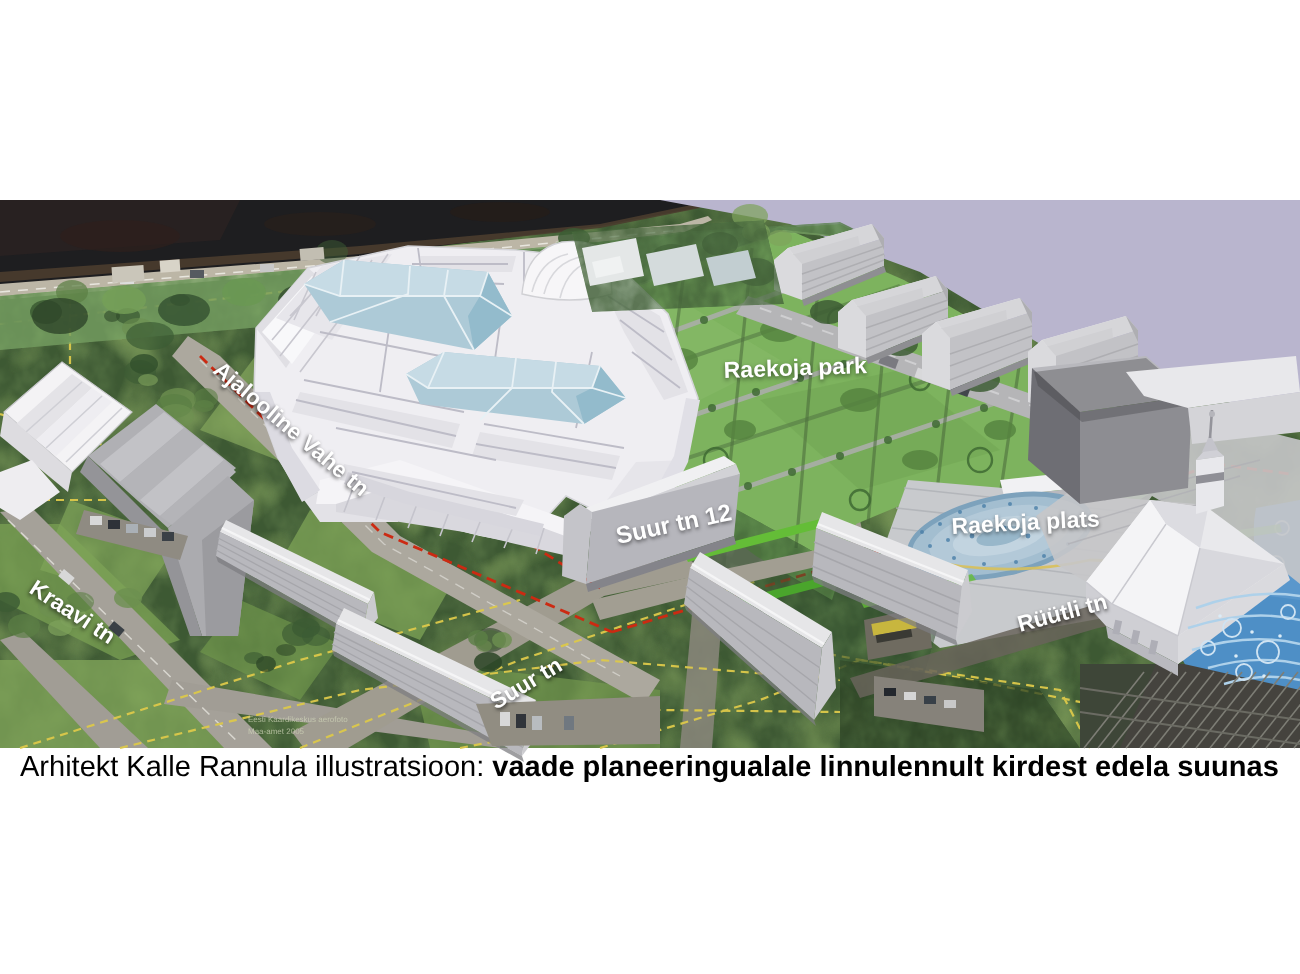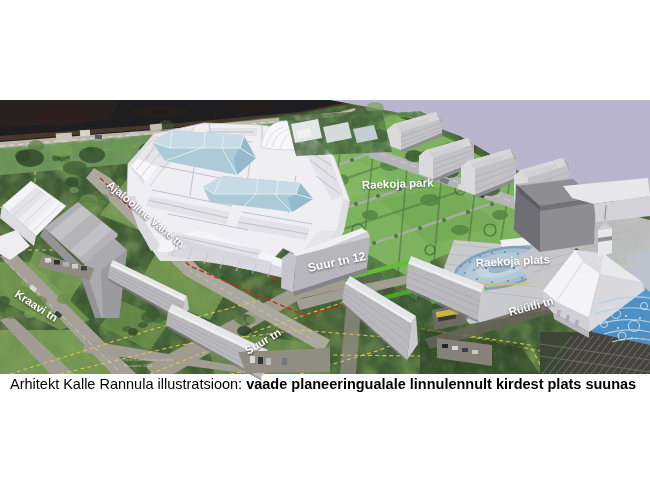--- a/index.html
+++ b/index.html
@@ -633,14 +633,14 @@
 <text x="362" y="189" font-size="11.5" fill="#fff" font-weight="bold" transform="rotate(-2 362 189)" style="text-shadow:0 1px 2px rgba(0,0,0,0.5)">Raekoja park</text>
 
 <text x="476" y="267" font-size="11.5" fill="#fff" font-weight="bold" transform="rotate(-3 476 267)" style="text-shadow:0 1px 2px rgba(0,0,0,0.5)">Raekoja plats</text>
 
 <text x="510" y="316" font-size="11.3" fill="#fff" font-weight="bold" transform="rotate(-15 510 316)" style="text-shadow:0 1px 2px rgba(0,0,0,0.7)">Rüütli tn</text>
 
 <text x="124" y="361" font-size="4" fill="#cfd4b8" opacity="0.75">Eesti Kaardikeskus aerofoto</text>
 <text x="124" y="367" font-size="4" fill="#cfd4b8" opacity="0.75">Maa-amet 2005</text>
 
 </svg>
-<div id="caption">Arhitekt Kalle Rannula illustratsioon: <b>vaade planeeringualale linnulennult kirdest plats suunas</b></div>
+<div id="caption">Arhitekt Kalle Rannula illustratsioon: <b>vaade planeeringualale linnulennult kirdest edela suunas</b></div>
 </div>
 
 </body></html>

